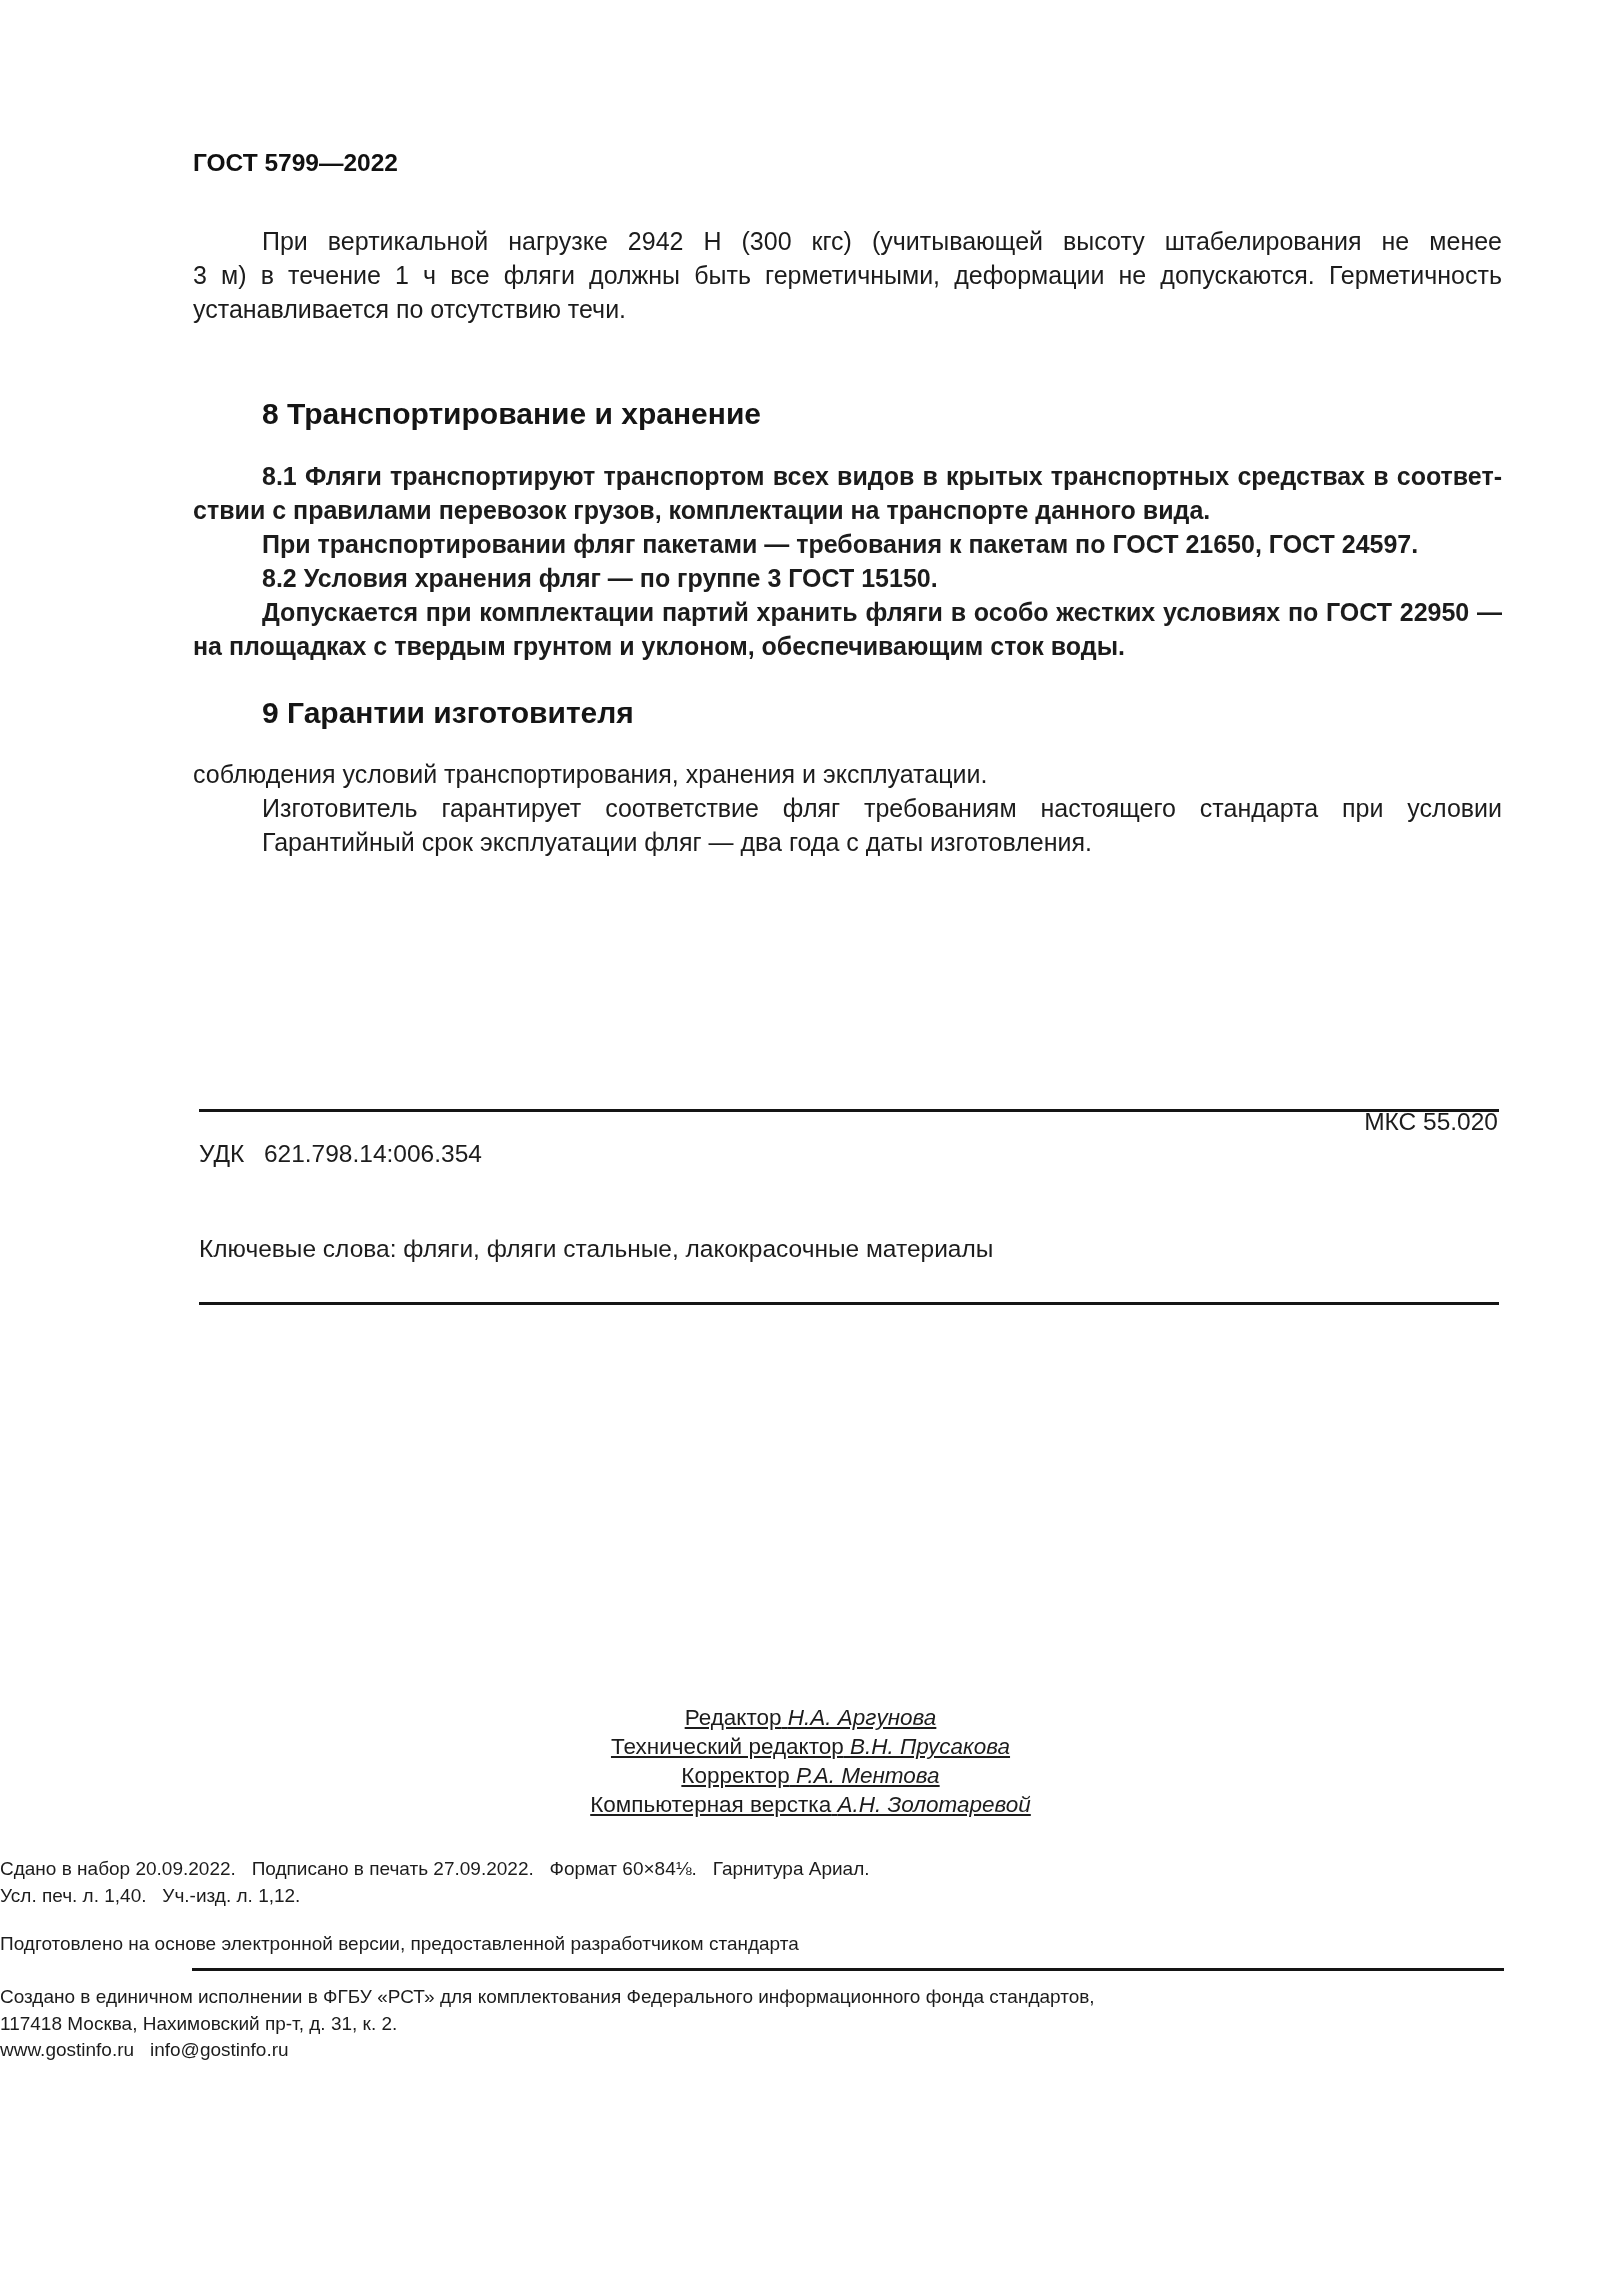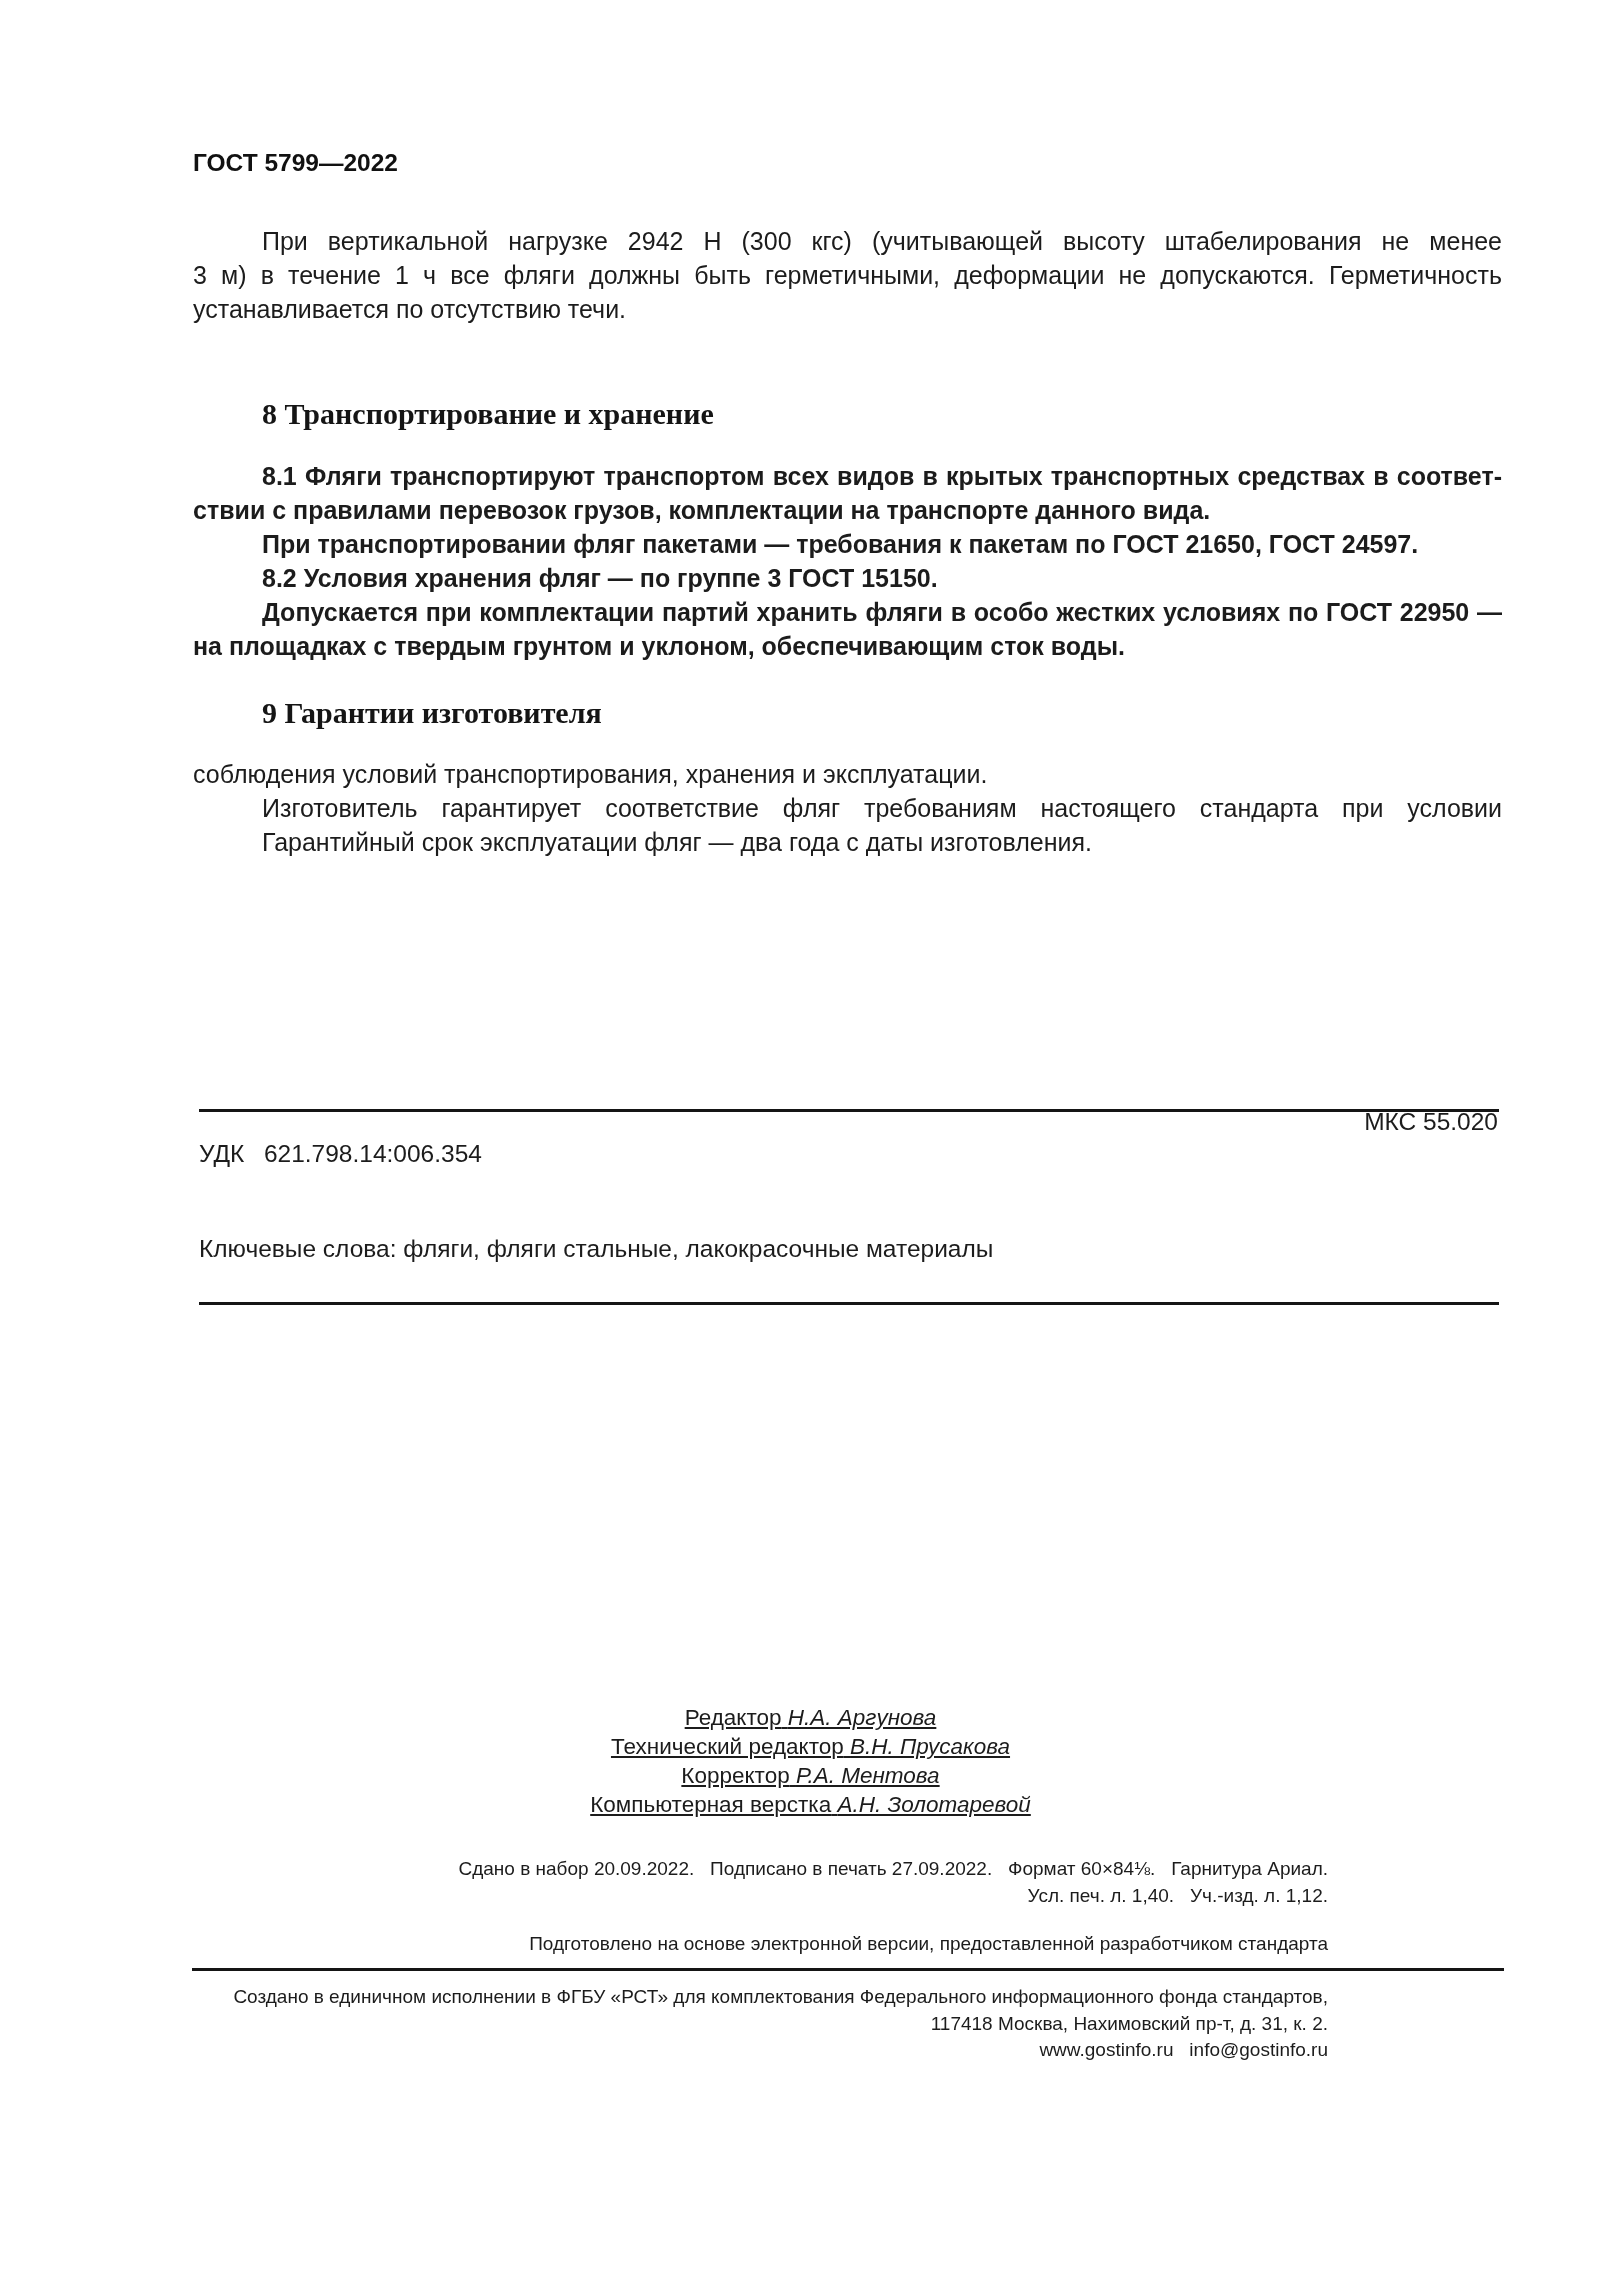--- a/index.html
+++ b/index.html
@@ -12,31 +12,31 @@
       left: 193px; top: 149px; font-size: 24.5px; font-weight: bold; color: #111;
     }
     .body-text {
       left: 193px; width: 1309px; font-size: 25px; line-height: 34px;
       text-align: justify; color: #1c1c1c;
     }
     .body-text p { margin: 0; }
     .indent { text-indent: 69px; }
     .justify-last { text-align-last: justify; }
     .section-title {
-      left: 262px; font-size: 30px; font-weight: bold; color: #151515; font-family: Liberation Serif, serif;
+      left: 262px; font-size: 30px; font-weight: bold; color: #151515;
     }
     .rule { height: 2.9px; background: #151515; }
     .meta-line { font-size: 24.5px; color: #1c1c1c; }
     .credits {
       left: 0; width: 1621px; text-align: center; font-size: 22.5px; line-height: 29px; color: #1c1c1c; text-decoration: underline;
     }
     .credits div { white-space: nowrap; }
     .credits i { font-style: italic; }
     .small-center {
-      left: 0; width: 1317px; text-align: right; font-size: 19px; line-height: 26.5px; color: #1c1c1c; padding-left: 11px;
+      left: 0; width: 1317px; text-align: left; font-size: 19px; line-height: 26.5px; color: #1c1c1c;
     }
     .small-center div { white-space: pre; }
   </style>
 </head>
 <body>
 
 <div class="abs header-code">ГОСТ 5799—2022</div>
 
 <div class="abs body-text" style="top:224px;">
   <p class="indent">

